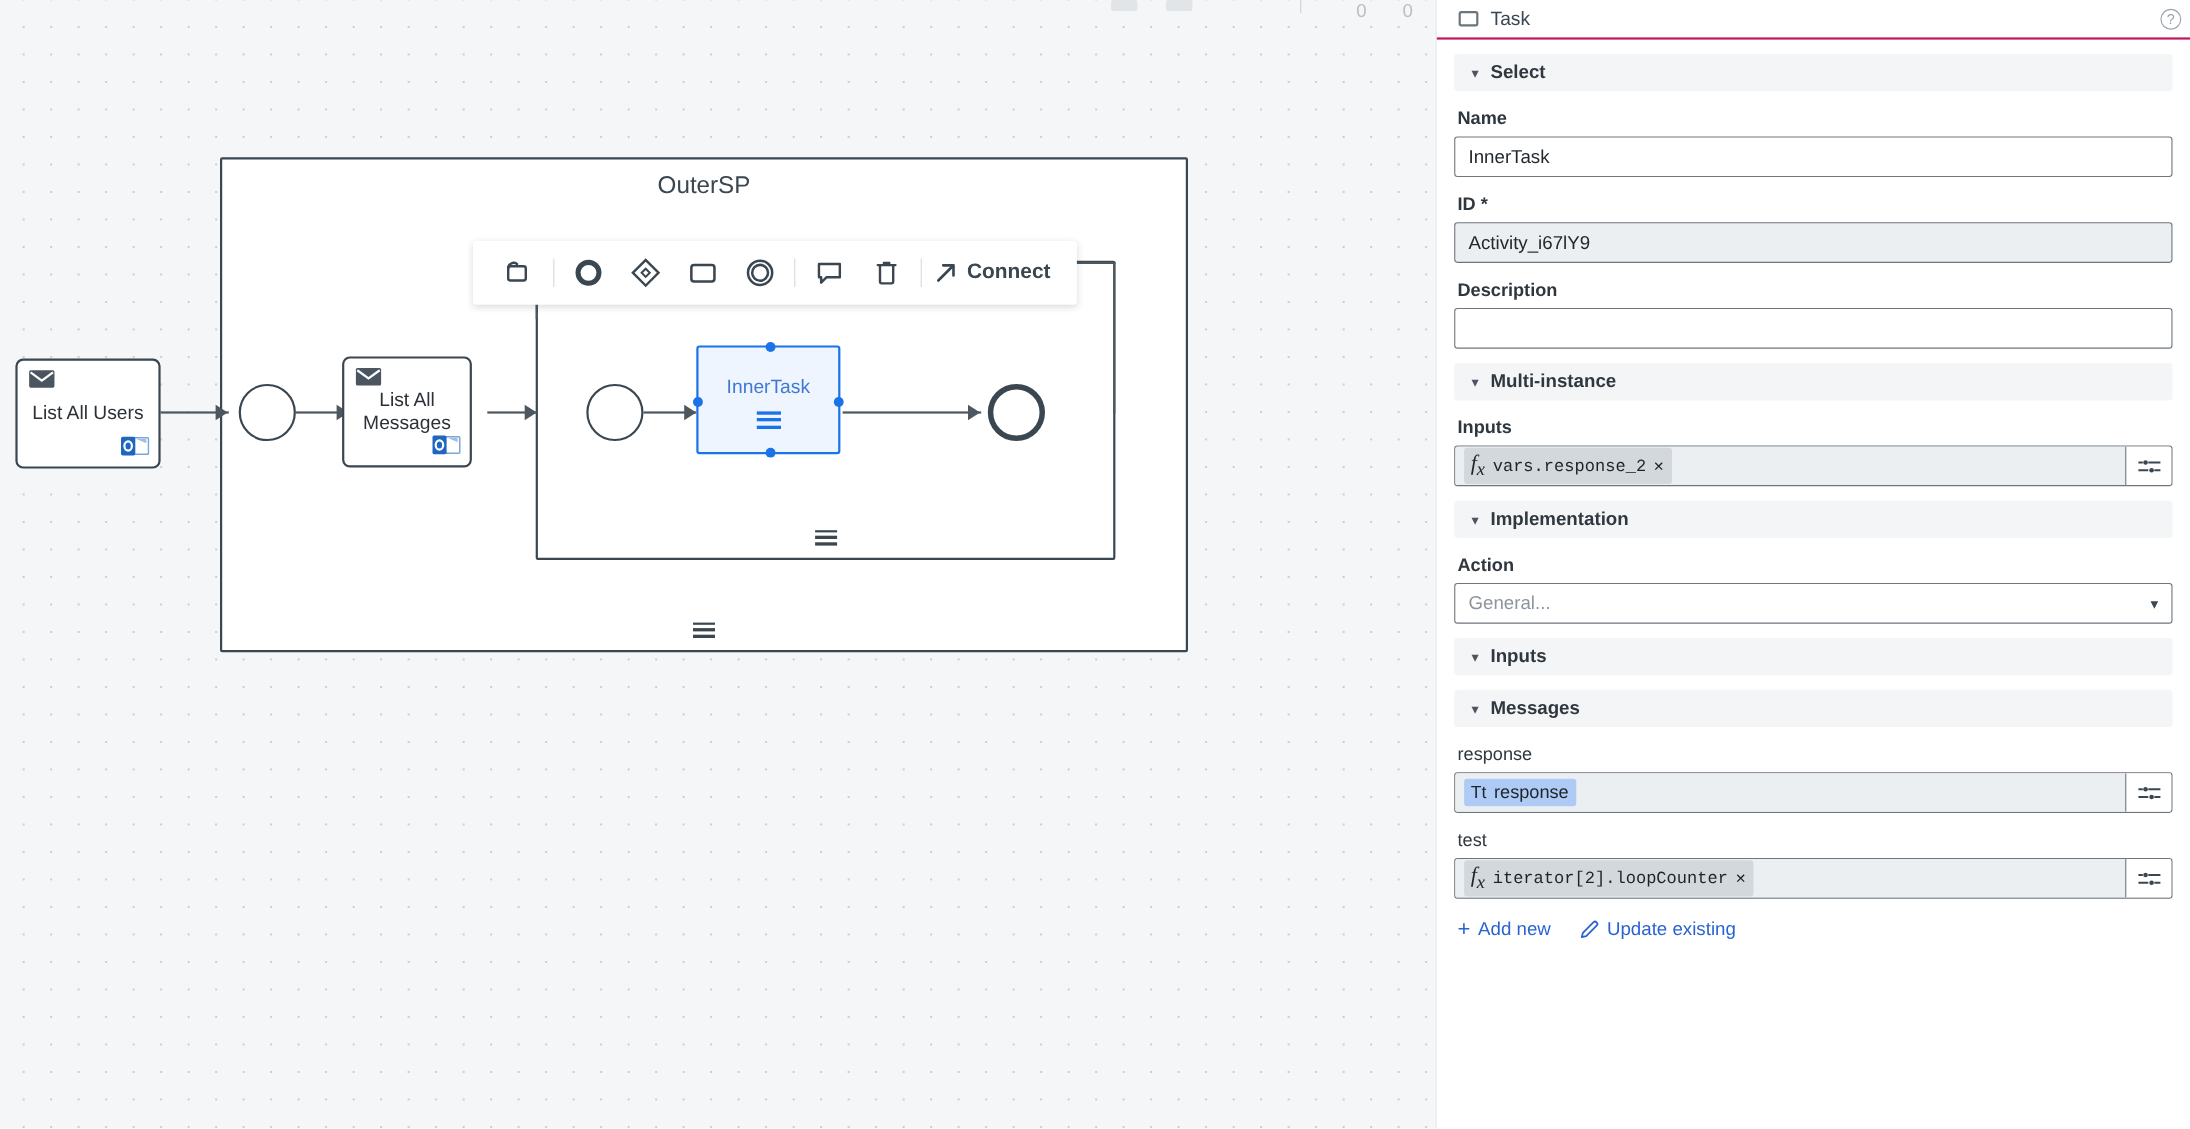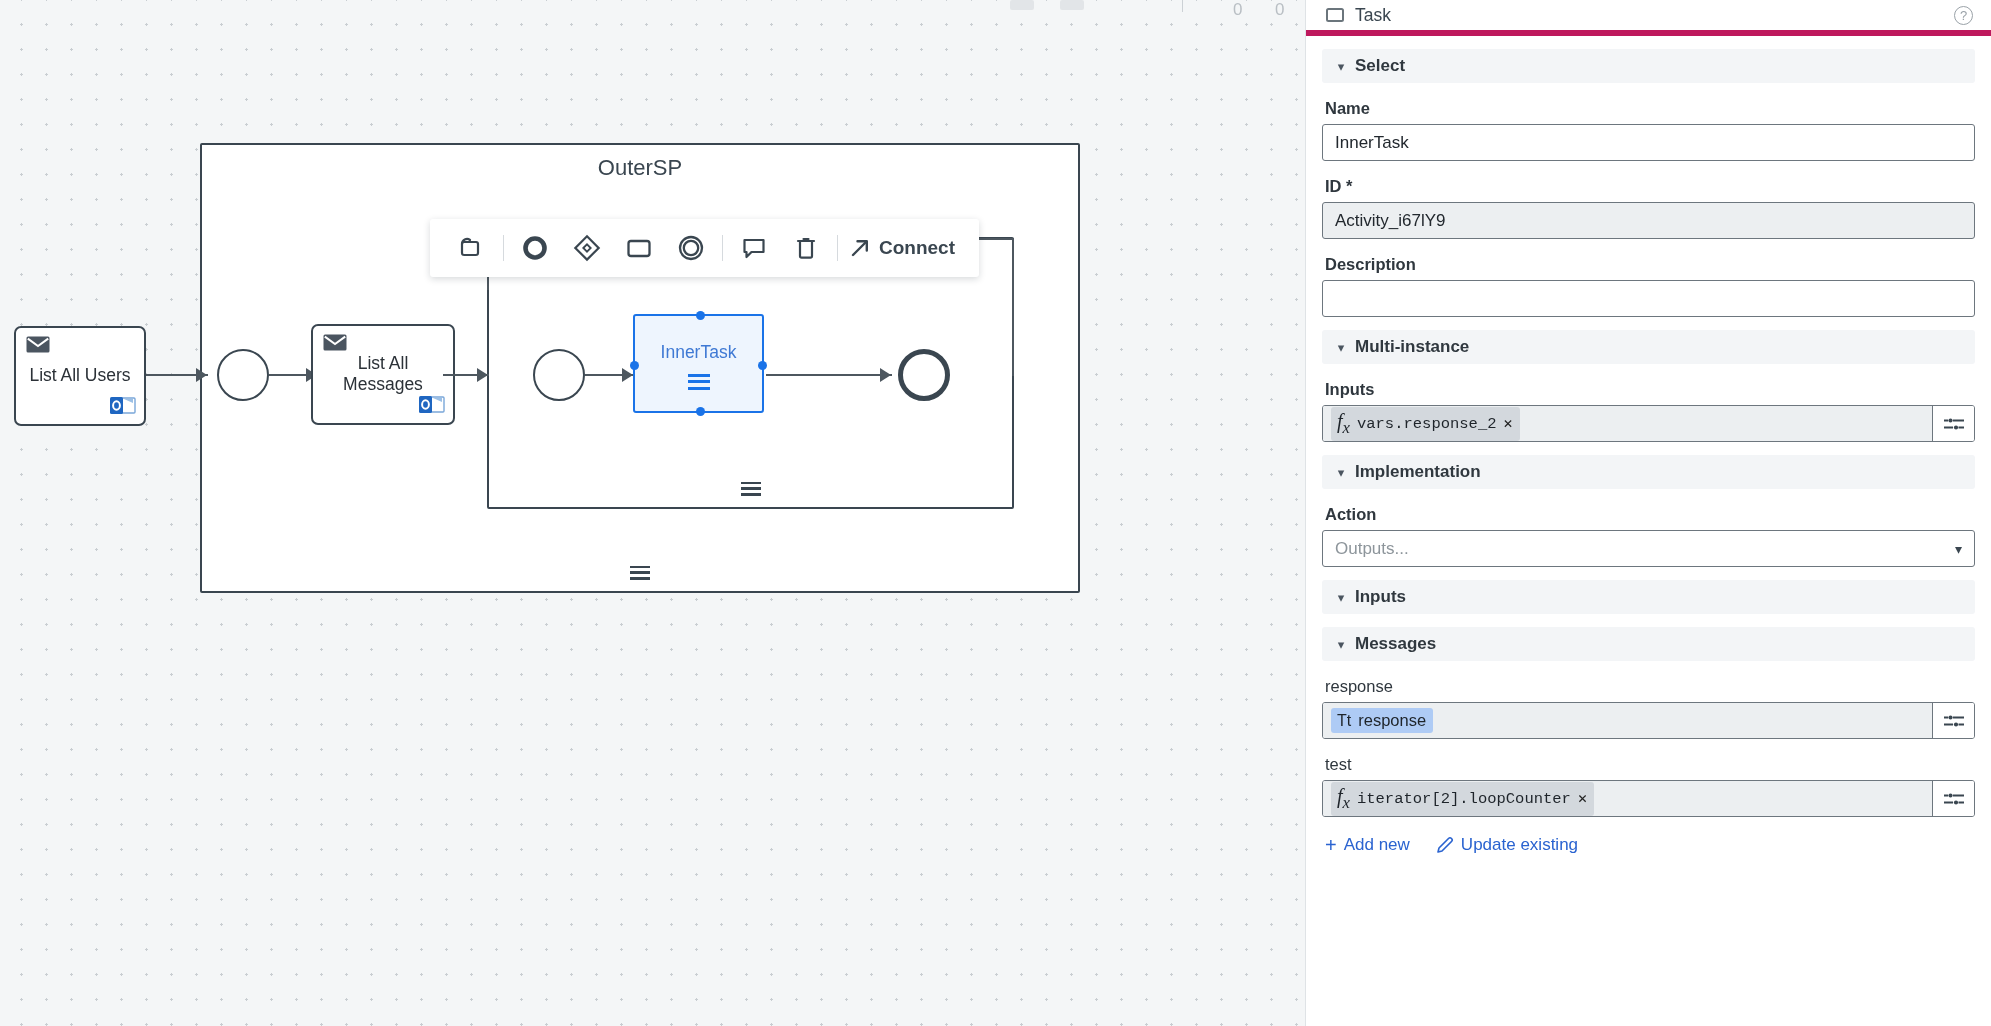--- a/index.html
+++ b/index.html
@@ -153,22 +153,22 @@
     width: 686px; height: 1026px;
     background: #fff;
     border-left: 1px solid #dfe3e6;
     flex: none;
     position: relative;
     overflow: hidden;
   }
   .panel-header {
     height: 36px;
     display: flex; align-items: center;
-    padding: 0 18px 0 20px;
-    border-bottom: 6px solid #be185d;
+    padding: 0 8px 0 20px;
+    border-bottom: 2px solid #be185d;
   }
   .panel-header .sq {
     width: 18px; height: 14px;
     border: 2px solid #6b757c; border-radius: 2.5px;
     margin-right: 11px;
   }
   .panel-header .title { font-size: 17.5px; color: #3a4650; flex: 1; }
   .help-icon {
     width: 19px; height: 19px; border: 1.6px solid #9aa2a8;
     border-radius: 50%; font-size: 13px; color: #9aa2a8;
@@ -322,21 +322,21 @@
     </div>
 
     <div class="flow h" style="left:146px; top:374px; width:62px;"></div>
     <div class="arrowhead" style="left:196px; top:368px;"></div>
 
     <div class="event start" style="left:217px; top:349px; width:52px; height:52px;"></div>
 
     <div class="flow h" style="left:269px; top:374px; width:48px;"></div>
     <div class="arrowhead" style="left:306px; top:368px;"></div>
 
-    <div class="task-box" style="left:311px; top:324px; width:144px; height:101px;">
+    <div class="task-box" style="left:311px; top:324px; width:118px; height:101px;">
       <div class="env-icon">
         <svg width="24" height="17" viewBox="0 0 24 17">
             <rect x="0.5" y="0.5" width="23" height="16" rx="1.5" fill="#4b5560"></rect>
             <path d="M1.8 2.6 L12 10 L22.2 2.6" stroke="#fff" stroke-width="2" fill="none"></path>
           </svg>
       </div>
       <div class="task-label">List All Messages</div>
       <div class="outlook-badge">
         <svg width="26" height="22" viewBox="0 0 26 22">
           <rect x="10" y="3" width="15" height="15" rx="1" fill="none" stroke="#7aa7d9" stroke-width="1.4"></rect>
@@ -489,21 +489,21 @@
         </div>
       </div>
 
       <div class="group-head">
         <div class="chev">▾</div>
         <div class="gtitle">Implementation</div>
       </div>
 
       <div class="field-label">Action</div>
       <div class="select">
-        <span class="val">Outputs...</span>
+        <span class="val">General...</span>
         <span class="chev">▾</span>
       </div>
 
       <div class="group-head">
         <div class="chev">▾</div>
         <div class="gtitle">Inputs</div>
       </div>
 
       <div class="group-head">
         <div class="chev">▾</div>

